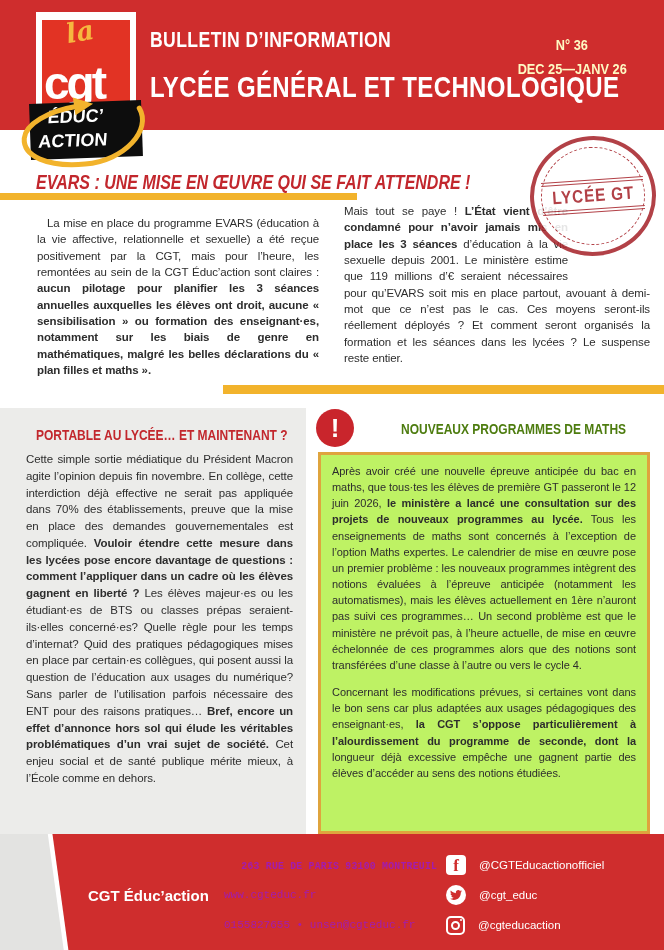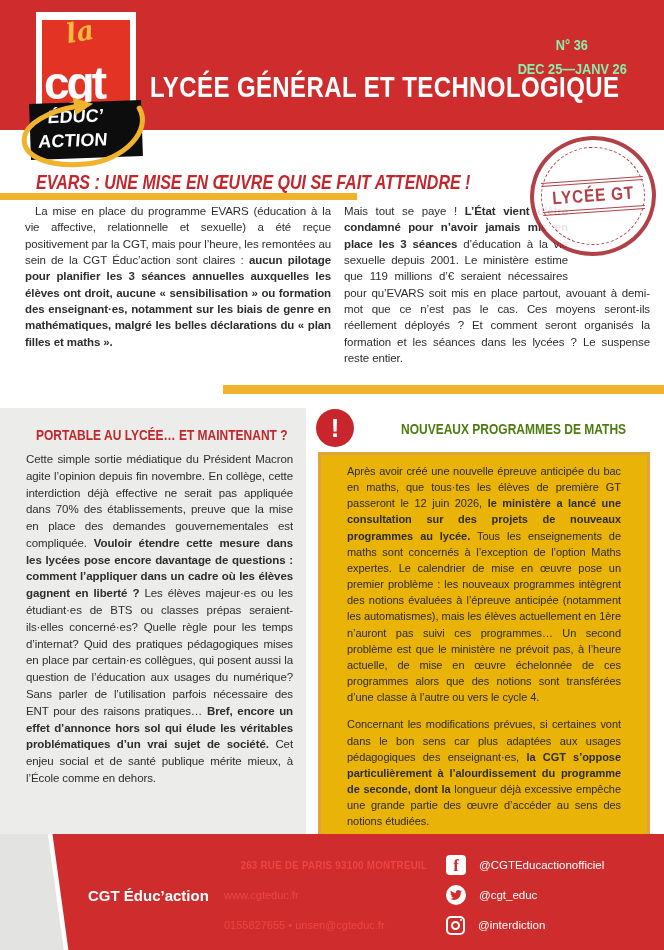--- a/index.html
+++ b/index.html
@@ -5,21 +5,21 @@
   html,body{margin:0;padding:0;background:#fff;}
   .page{position:relative;width:664px;height:950px;overflow:hidden;background:#fff;
         font-family:"Liberation Sans",sans-serif;color:#2d2d2d;}
 
   
   .header-band{position:absolute;left:0;top:0;width:664px;height:130px;background:#CF2D2D;}
   .cond{display:inline-block;transform:scaleX(.8);transform-origin:0 50%;white-space:nowrap;}
   .cond-c{display:inline-block;transform:scaleX(.85);transform-origin:50% 50%;white-space:nowrap;}
   .kicker{position:absolute;left:150px;top:27px;color:#fff;font-weight:700;font-size:22px;letter-spacing:.5px;}
   .main-title{position:absolute;left:150px;top:70px;color:#fff;font-weight:700;font-size:30px;letter-spacing:.5px;}
-  .issue{position:absolute;right:12px;top:36px;width:160px;text-align:center;color:#86efac;font-weight:700;}
+  .issue{position:absolute;right:12px;top:36px;width:160px;text-align:center;color:#fef9c3;font-weight:700;}
   .issue .num{font-size:15px;}
   .issue .dates{font-size:15px;margin-top:7px;}
 
   
   .logo-box{position:absolute;left:36px;top:12px;width:100px;height:104px;background:#fff;}
   .logo-red{position:absolute;left:6px;top:8px;width:88px;height:90px;background:#E23324;}
   .logo-la{position:absolute;left:24px;top:-4px;font-family:"DejaVu Serif",serif;font-style:italic;font-weight:700;
            font-size:27px;color:#F6B83F;transform:rotate(-10deg);}
   .logo-cgt{position:absolute;left:2px;bottom:0px;font-size:46px;font-weight:800;letter-spacing:-3px;color:#fff;}
   .educ-box{position:absolute;left:30px;top:102px;width:112px;height:56px;background:#0d0d0d;transform:rotate(-2deg);
@@ -35,65 +35,66 @@
 
   .stamp{position:absolute;right:8px;top:136px;width:118px;height:112px;border:4px solid #A8272E;border-radius:50%;
          transform:rotate(-4deg);opacity:.88;background:#fff;z-index:2;}
   .stamp-dash{position:absolute;left:7px;top:7px;right:7px;bottom:7px;border:1.5px dashed #A8272E;border-radius:50%;}
   .stamp-center{position:absolute;left:2px;right:2px;top:50%;transform:translateY(-50%);text-align:center;}
   .stamp-line{height:0;border-top:1.5px solid #A8272E;margin:2px 6px;}
   .stamp-text{font-size:18px;font-weight:700;color:#A8272E;letter-spacing:1px;margin:1px 0;}
 
   .article1{position:absolute;left:25px;top:203px;width:625px;display:flex;gap:13px;}
   .article1 .col{flex:1;font-size:11.5px;line-height:1.42;text-align:justify;letter-spacing:-.1px;}
-  .col-left p{margin:0;text-indent:10px;}
+  .col-left p{margin:12px;text-indent:10px;}
   .col-right p{margin:0;}
   .stamp-spacer{float:right;width:82px;height:70px;}
   .b{font-weight:700;}
 
   
   .portable-panel{position:absolute;left:0;top:408px;width:306px;height:500px;background:#ECECEA;
                   box-sizing:border-box;padding:16px 13px 0 26px;}
   .portable-title{font-size:15px;font-weight:700;color:#C2272D;margin:2px 0 8px 10px;}
   .portable-text{font-size:11.5px;line-height:1.46;text-align:justify;letter-spacing:-.1px;margin:0;}
 
   .maths-header{position:absolute;left:316px;top:406px;height:44px;display:flex;align-items:center;gap:11px;}
   .excl-circle{width:38px;height:38px;border-radius:50%;background:#C9252C;color:#fff;display:flex;
                align-items:center;justify-content:center;font-size:26px;font-weight:800;}
   .maths-title{font-size:15px;font-weight:700;color:#4d7c0f;padding-left:36px;}
   .maths-box{position:absolute;left:318px;top:452px;width:332px;box-sizing:border-box;border:3px solid #DFA43E;
-             background:#eab308;padding:8px 26px;min-height:382px;}
+             background:#bef264;padding:8px 11px;min-height:382px;}
   .maths-box p{font-size:11px;line-height:1.47;text-align:justify;letter-spacing:-.05px;margin:0;}
   .maths-box p + p{margin-top:11px;}
 
   
   .footer{position:absolute;left:0;top:834px;width:664px;height:116px;background:#fff;}
   .footer-gray{position:absolute;inset:0;background:#E3E3E1;
                clip-path:polygon(0 0,7.2% 0,9.6% 100%,0 100%);}
   .footer-red{position:absolute;inset:0;background:#CF2D2D;
               clip-path:polygon(7.9% 0,100% 0,100% 100%,10.3% 100%);}
   .footer-brand{position:absolute;left:88px;top:53px;color:#fff;font-weight:700;font-size:15px;}
-  .footer-contact{position:absolute;left:224px;top:16px;color:#ef4444;}
+  .footer-contact{position:absolute;left:224px;top:16px;color:#a21caf;font-family:Liberation Mono, monospace;}
   .footer-contact .row{height:30px;display:flex;align-items:center;font-size:11px;}
   .footer-contact .addr{font-weight:700;font-size:11.5px;letter-spacing:.3px;}
   .footer-social{position:absolute;left:446px;top:16px;color:#fff;}
   .footer-social .srow{height:30px;display:flex;align-items:center;gap:13px;font-size:11.5px;}
   .fb-icon{width:20px;height:20px;background:#fff;border-radius:4px;color:#CF2D2D;display:flex;align-items:flex-end;
            justify-content:center;font-family:"Liberation Serif",serif;font-weight:700;font-size:17px;line-height:19px;overflow:hidden;}
   .tw-icon{width:20px;height:20px;background:#fff;border-radius:50%;display:flex;align-items:center;justify-content:center;}
   .ig-icon{width:15px;height:15px;border:2px solid #fff;border-radius:5px;position:relative;}
   .ig-icon::before{content:"";position:absolute;left:3px;top:3px;width:5px;height:5px;border:2px solid #fff;border-radius:50%;}
   .ig-icon::after{content:"";position:absolute;right:1px;top:1px;width:2px;height:2px;background:#fff;border-radius:50%;}
 </style>
 </head>
 <body>
 
 <div class="page">
 
   <div class="header-band">
+    <div class="kicker"><span class="cond">BULLETIN D’INFORMATION</span></div>
     <div class="main-title"><span class="cond">LYCÉE GÉNÉRAL ET TECHNOLOGIQUE</span></div>
     <div class="issue">
       <div class="num"><span class="cond-c">N° 36</span></div>
       <div class="dates"><span class="cond-c">DEC 25—JANV 26</span></div>
     </div>
   </div>
 
   <div class="logo-box">
     <div class="logo-red">
       <span class="logo-la">la</span>
@@ -140,21 +141,21 @@
   </div>
 
   <div class="maths-header">
     <div class="excl-circle">
         <span>!</span>
       </div>
     <div class="maths-title"><span class="cond">NOUVEAUX PROGRAMMES DE MATHS</span></div>
   </div>
   <div class="maths-box">
     <p><span>Après avoir créé une nouvelle épreuve anticipée du bac en maths, que tous·tes les élèves de première GT passeront le 12 juin 2026, </span><span class="b">le ministère a lancé une consultation sur des projets de nouveaux programmes au lycée.</span><span> Tous les enseignements de maths sont concernés à l’exception de l’option Maths expertes. Le calendrier de mise en œuvre pose un premier problème : les nouveaux programmes intègrent des notions évaluées à l’épreuve anticipée (notamment les automatismes), mais les élèves actuellement en 1ère n’auront pas suivi ces programmes… Un second problème est que le ministère ne prévoit pas, à l’heure actuelle, de mise en œuvre échelonnée de ces programmes alors que des notions sont transférées d’une classe à l’autre ou vers le cycle 4.</span></p>
-    <p><span>Concernant les modifications prévues, si certaines vont dans le bon sens car plus adaptées aux usages pédagogiques des enseignant·es, </span><span class="b">la CGT s’oppose particulièrement à l’alourdissement du programme de seconde, dont la</span><span> longueur déjà excessive empêche une grande partie des œuvre d’accéder au sens des notions étudiées.</span></p>
+    <p><span>Concernant les modifications prévues, si certaines vont dans le bon sens car plus adaptées aux usages pédagogiques des enseignant·es, </span><span class="b">la CGT s’oppose particulièrement à l’alourdissement du programme de seconde, dont la</span><span> longueur déjà excessive empêche une gagnent partie des élèves d’accéder au sens des notions étudiées.</span></p>
   </div>
 
   <div class="footer">
     <div class="footer-gray"></div>
     <div class="footer-red"></div>
     <div class="footer-brand">CGT Éduc’action</div>
     <div class="footer-contact">
       <div class="row addr">
           <span class="cond-c">263 RUE DE PARIS  93100 MONTREUIL</span>
         </div>
@@ -171,18 +172,18 @@
       <div class="srow">
         <span class="tw-icon">
           <svg width="12" height="12" viewBox="0 0 24 24">
               <path fill="#CF2D2D" d="M23.954 4.569c-.885.389-1.83.654-2.825.775 1.014-.611 1.794-1.574 2.163-2.723-.951.555-2.005.959-3.127 1.184-.896-.959-2.173-1.559-3.591-1.559-2.717 0-4.92 2.203-4.92 4.917 0 .39.045.765.127 1.124C7.691 8.094 4.066 6.13 1.64 3.161c-.427.722-.666 1.561-.666 2.475 0 1.71.87 3.213 2.188 4.096-.807-.026-1.566-.248-2.228-.616v.061c0 2.385 1.693 4.374 3.946 4.827-.413.111-.849.171-1.296.171-.314 0-.615-.03-.916-.086.631 1.953 2.445 3.377 4.604 3.417-1.68 1.319-3.809 2.105-6.102 2.105-.39 0-.779-.023-1.17-.067 2.189 1.394 4.768 2.209 7.557 2.209 9.054 0 13.999-7.496 13.999-13.986 0-.209 0-.42-.015-.63.961-.689 1.8-1.56 2.46-2.548z"></path>
             </svg>
         </span>
         <span>@cgt_educ</span>
       </div>
       <div class="srow">
         <span class="ig-icon"></span>
-        <span>@interdiction</span>
+        <span>@cgteducaction</span>
       </div>
     </div>
   </div>
 
 </div>
 
 </body></html>

